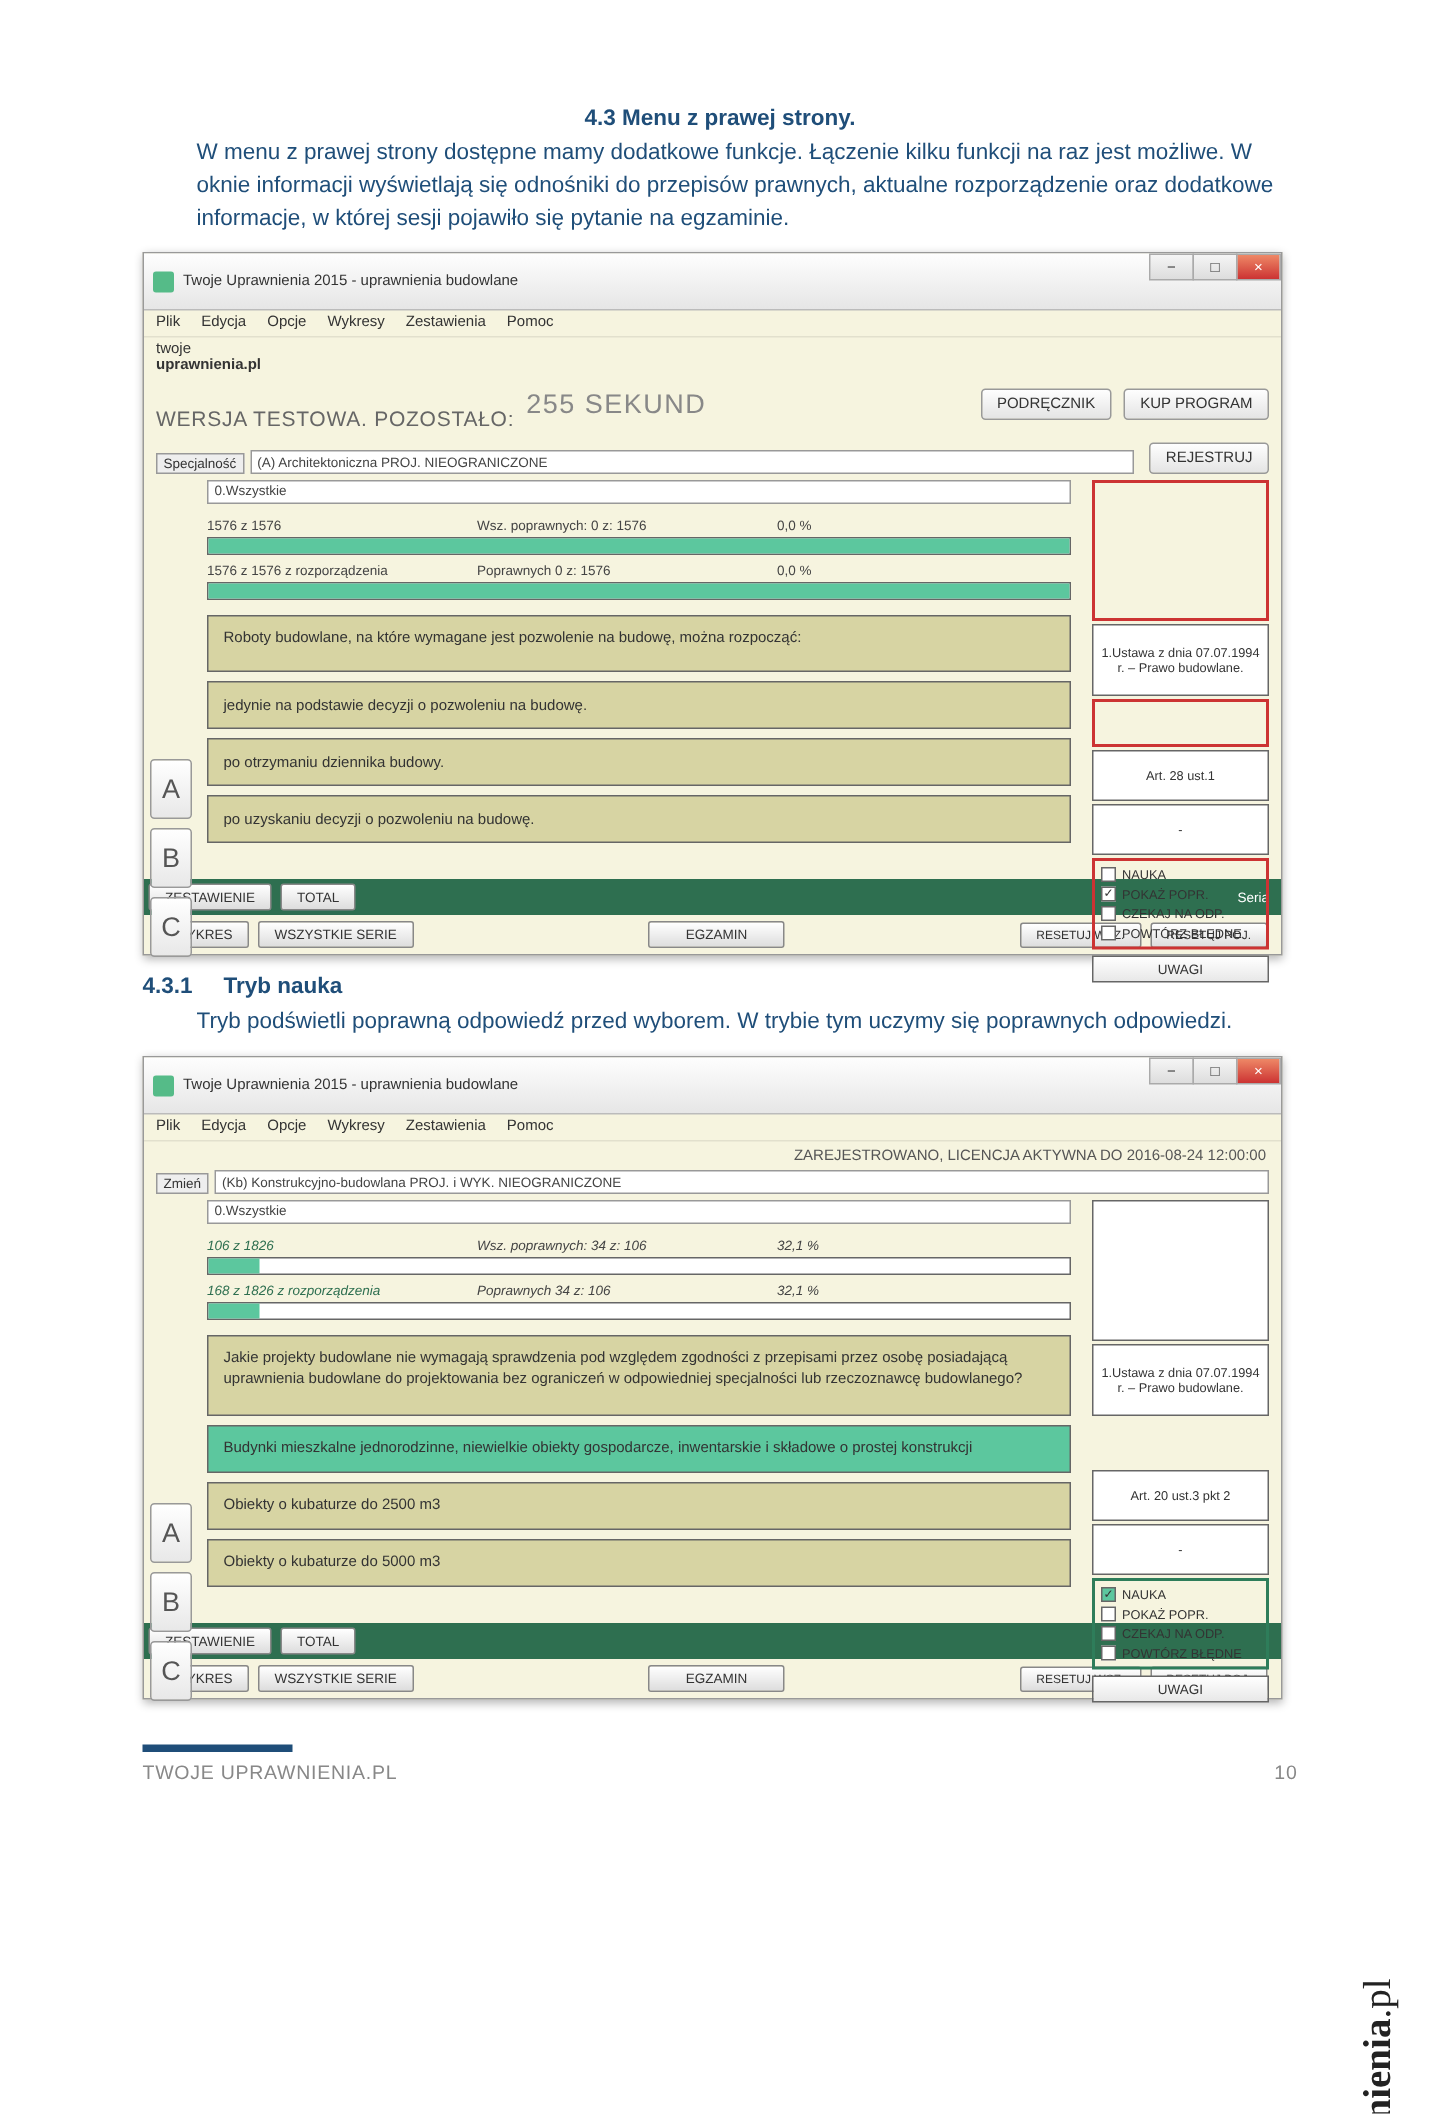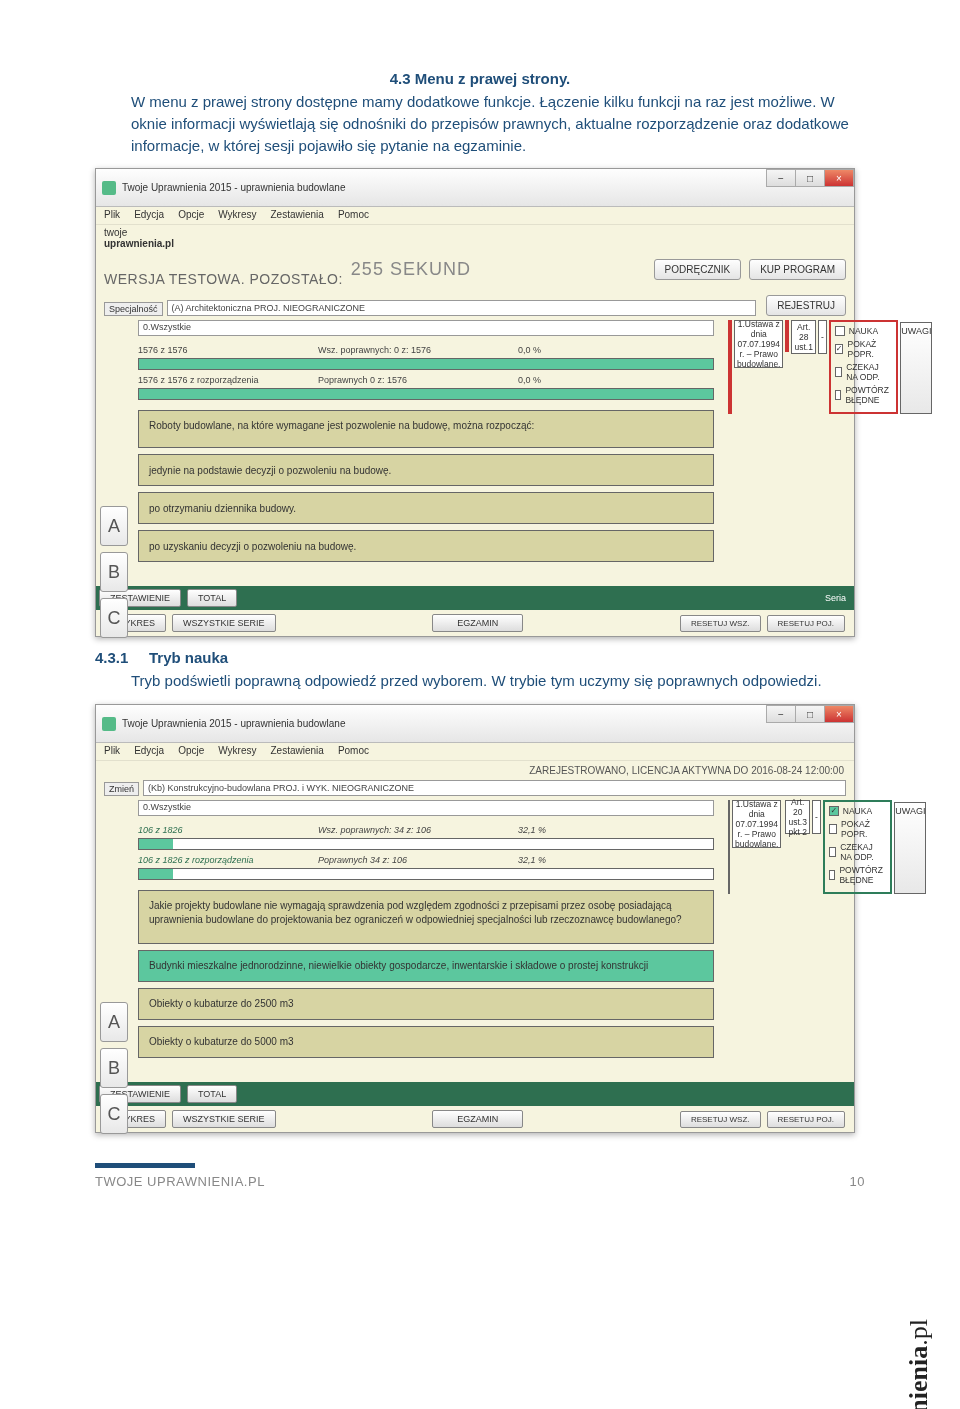--- a/index.html
+++ b/index.html
@@ -32,21 +32,21 @@
   .letterbox { width:28px; height:40px; border:1px solid #999; background:linear-gradient(#fff,#e8e8e8); display:flex; align-items:center; justify-content:center; font-size:18px; color:#555; border-radius:3px; }
   .subsel { border:1px solid #999; background:#fff; font-size:9px; padding:1px 4px; color:#444; height:16px; margin:0 4px 6px 4px; }
   .statblock { margin:2px 4px 2px 4px; }
   .statline { display:flex; align-items:center; font-size:9px; color:#444; height:15px; }
   .sl-a { width:180px; } .sl-b { width:200px; } .sl-c { width:120px; }
   .pbar { height:12px; border:1px solid #666; background:#fff; margin-top:1px; position:relative; }
   .pfill { position:absolute; left:0; top:0; bottom:0; background:#5cc79e; }
   .qbox { margin:10px 4px 6px 4px; border:1px solid #666; background:#D7D4A3; padding:8px 10px; font-size:10px; color:#333; line-height:1.35; min-height:38px; }
   .abox { margin:6px 4px; border:1px solid #666; background:#D7D4A3; padding:8px 10px; font-size:10px; color:#333; line-height:1.35; min-height:32px; display:flex; align-items:center; }
   .abox.hl { background:#5cc79e; }
-  .rightcol { position:absolute; right:8px; top:0; width:118px; display:flex; gap:2px; }
+  .rightcol { position:absolute; right:8px; top:0; width:118px; display:flex; flex-direction:column; gap:2px; }
   .redbox { border:2px solid #c33; height:64px; width:118px; }
   .infobox { border:1px solid #666; background:#fff; font-size:8.5px; color:#333; text-align:center; padding:4px 2px; height:48px; display:flex; align-items:center; justify-content:center; }
   .infobox.two { height:34px; }
   .sideopts { border:2px solid #c33; padding:4px 4px; display:flex; flex-direction:column; gap:3px; }
   .sideopts.green { border:2px solid #2e7d5a; }
   .chk { display:flex; align-items:center; gap:4px; font-size:8.5px; color:#333; }
   .chkbox { width:10px; height:10px; border:1px solid #666; background:#fff; display:flex; align-items:center; justify-content:center; font-size:8px; line-height:1; }
   .chkbox.on::after { content:"✓"; }
   .chkbox.green.on { background:#5cc79e; }
   .uwagi { border:1px solid #666; background:linear-gradient(#fff,#e8e8e8); text-align:center; font-size:9px; padding:3px 0; margin-top:2px; }
@@ -223,21 +223,21 @@
               <span class="sl-a" style="font-style:italic; color:#2e6f50">106 z 1826</span>
               <span class="sl-b" style="font-style:italic">Wsz. poprawnych: 34 z: 106</span>
               <span class="sl-c" style="font-style:italic">32,1 %</span>
             </div>
             <div class="pbar">
                 <div class="pfill" style="width:6%"></div>
               </div>
           </div>
           <div class="statblock">
             <div class="statline">
-              <span class="sl-a" style="font-style:italic; color:#2e6f50">106 z 1826 z rozporządzenia</span>
+              <span class="sl-a" style="font-style:italic; color:#2e6f50">168 z 1826 z rozporządzenia</span>
               <span class="sl-b" style="font-style:italic">Poprawnych      34 z: 106</span>
               <span class="sl-c" style="font-style:italic">32,1 %</span>
             </div>
             <div class="pbar">
                 <div class="pfill" style="width:6%"></div>
               </div>
           </div>
           <div class="qbox" style="min-height:54px">Jakie projekty budowlane nie wymagają sprawdzenia pod względem zgodności z przepisami przez osobę posiadającą uprawnienia budowlane do projektowania bez ograniczeń w odpowiedniej specjalności lub rzeczoznawcę budowlanego?</div>
           <div class="abox hl">Budynki mieszkalne jednorodzinne, niewielkie obiekty gospodarcze, inwentarskie i składowe o prostej konstrukcji</div>
           <div class="abox">Obiekty o kubaturze do 2500 m3</div>

